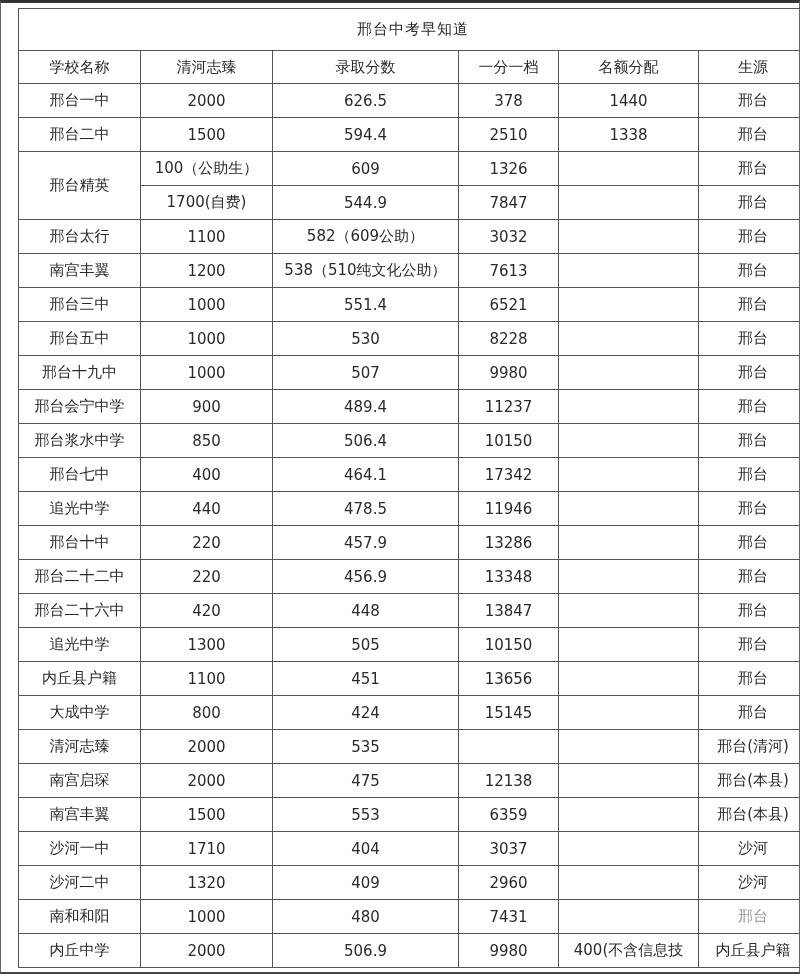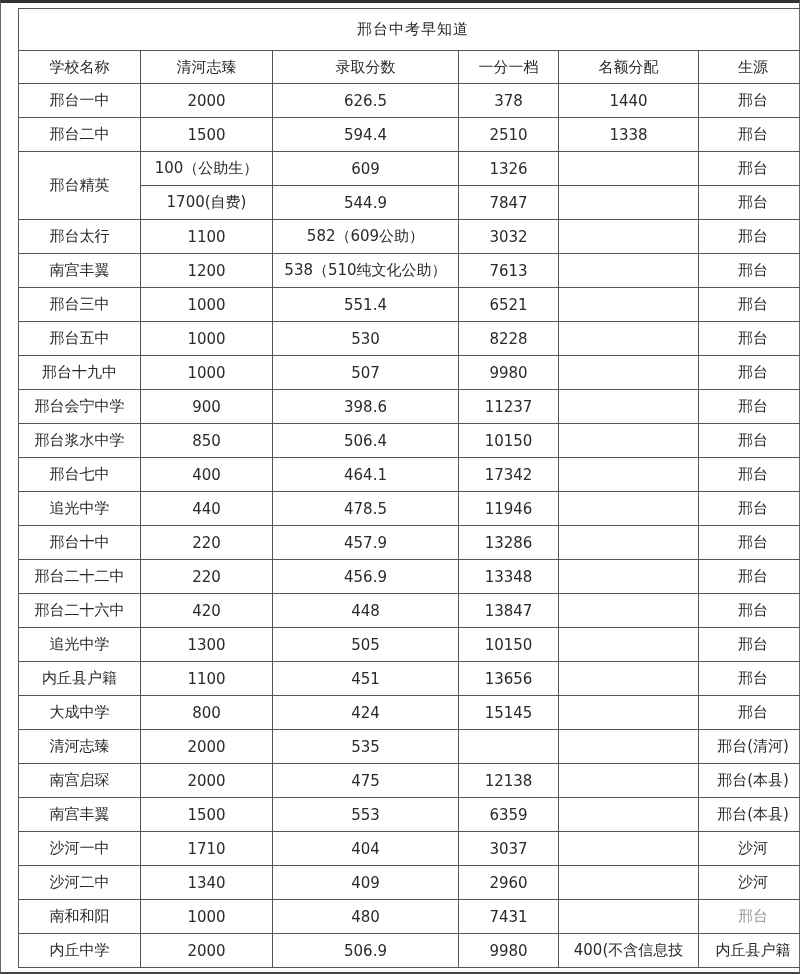--- a/index.html
+++ b/index.html
@@ -158,21 +158,21 @@
       <td>邢台十九中</td>
       <td>1000</td>
       <td>507</td>
       <td>9980</td>
       <td></td>
       <td>邢台</td>
     </tr>
     <tr class="data-row">
       <td>邢台会宁中学</td>
       <td>900</td>
-      <td>398.6</td>
+      <td>489.4</td>
       <td>11237</td>
       <td></td>
       <td>邢台</td>
     </tr>
     <tr class="data-row">
       <td>邢台浆水中学</td>
       <td>850</td>
       <td>506.4</td>
       <td>10150</td>
       <td></td>
@@ -269,21 +269,21 @@
     <tr class="data-row">
       <td>沙河一中</td>
       <td>1710</td>
       <td>404</td>
       <td>3037</td>
       <td></td>
       <td>沙河</td>
     </tr>
     <tr class="data-row">
       <td>沙河二中</td>
-      <td>1340</td>
+      <td>1320</td>
       <td>409</td>
       <td>2960</td>
       <td></td>
       <td>沙河</td>
     </tr>
     <tr class="data-row">
       <td>南和和阳</td>
       <td>1000</td>
       <td>480</td>
       <td>7431</td>

